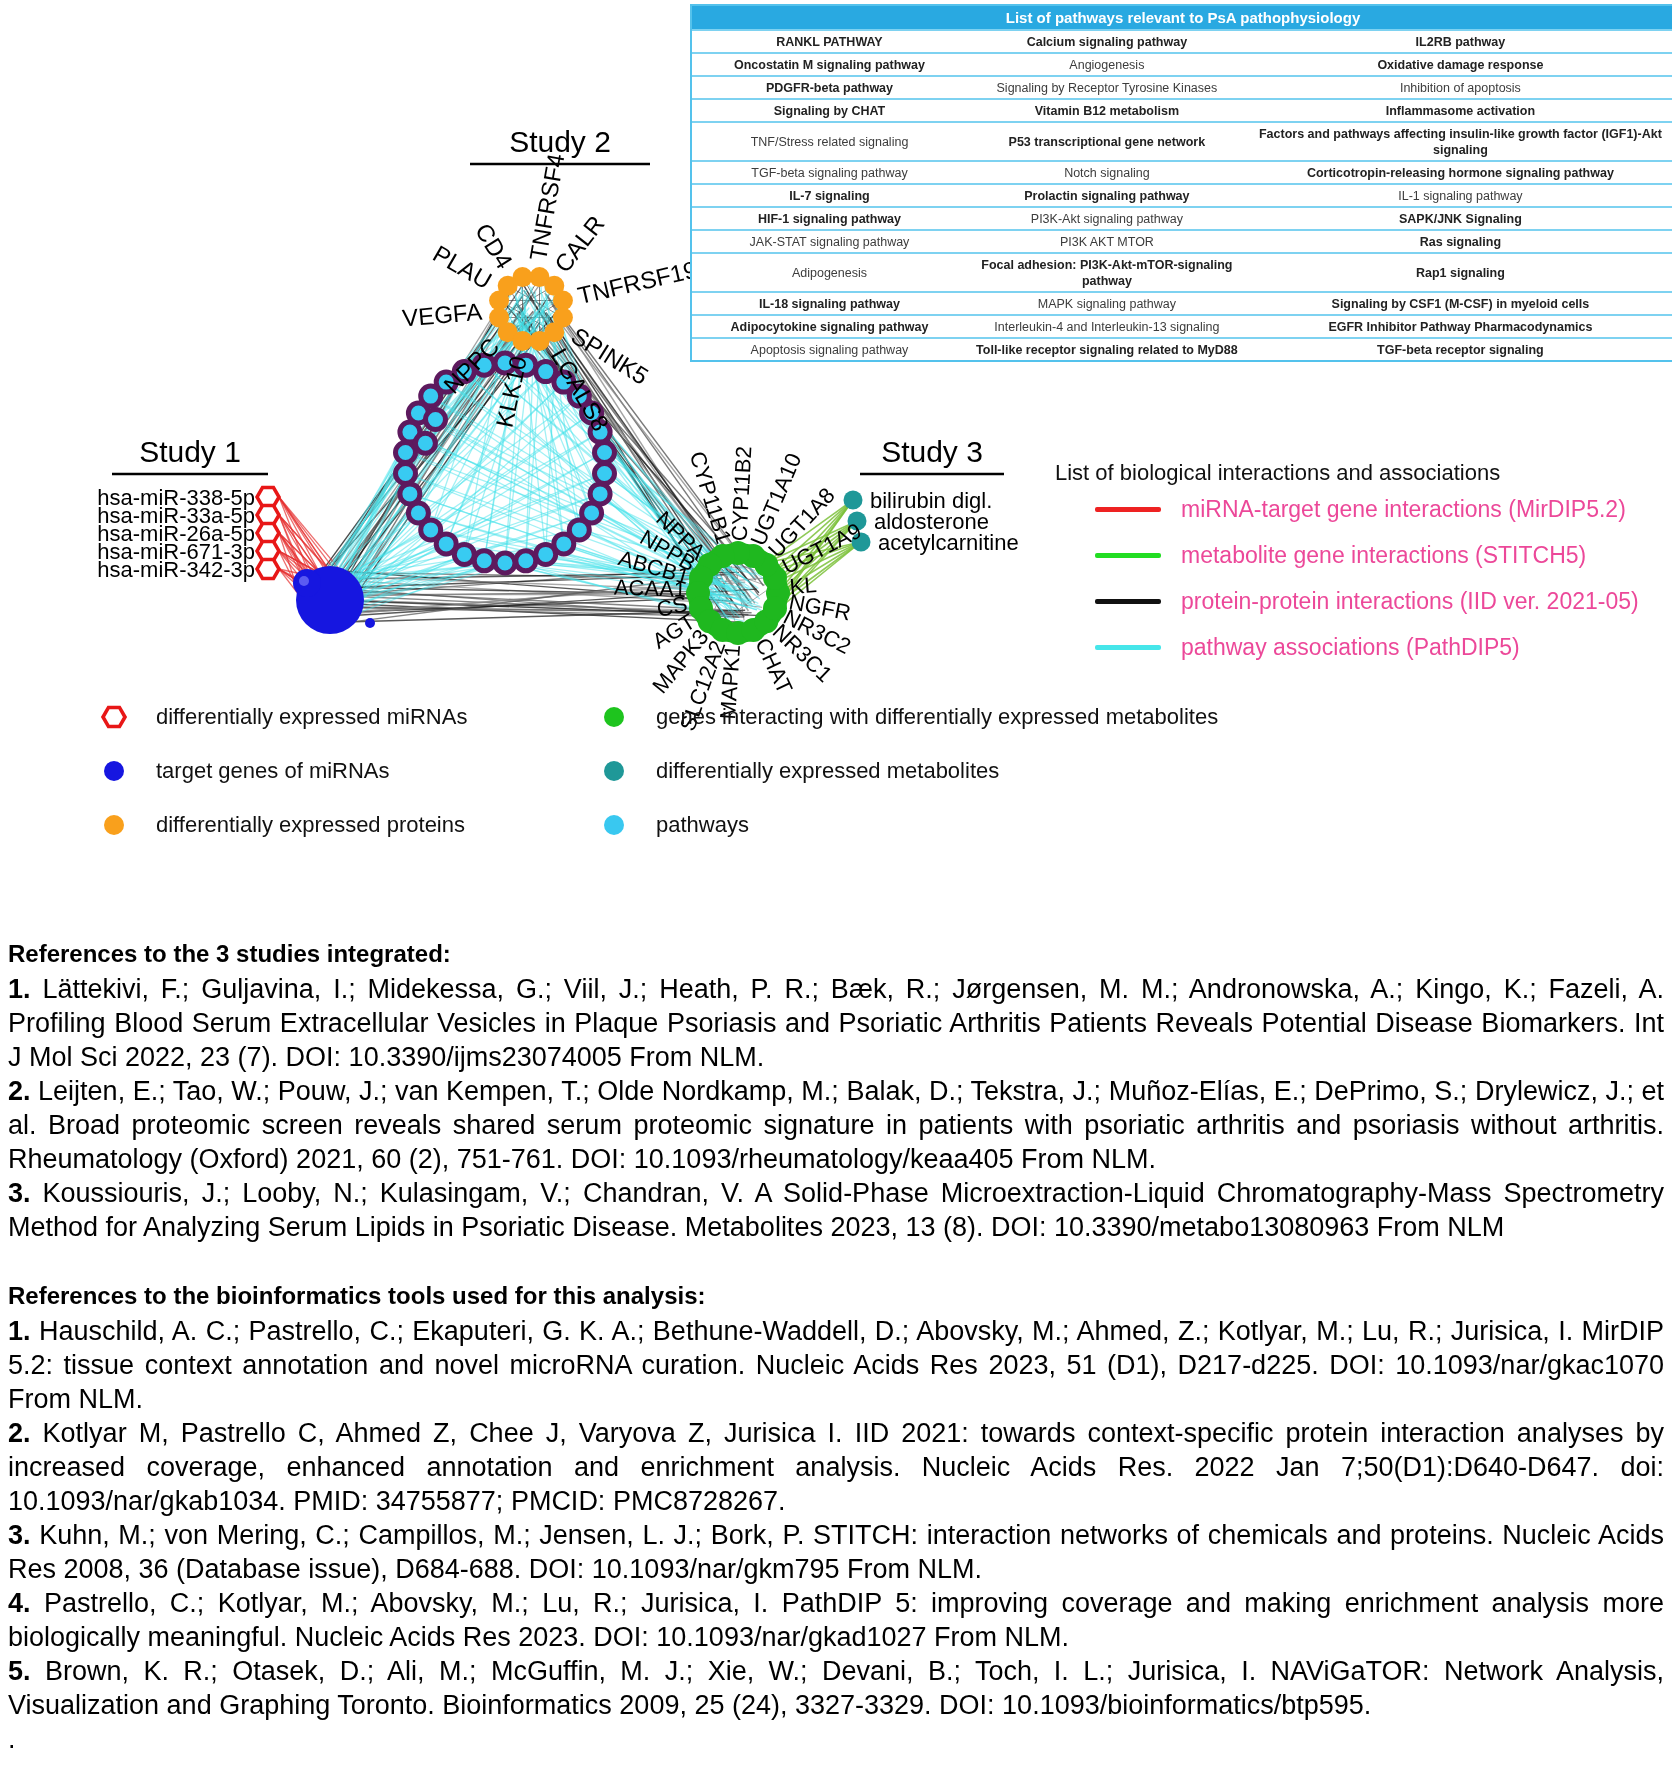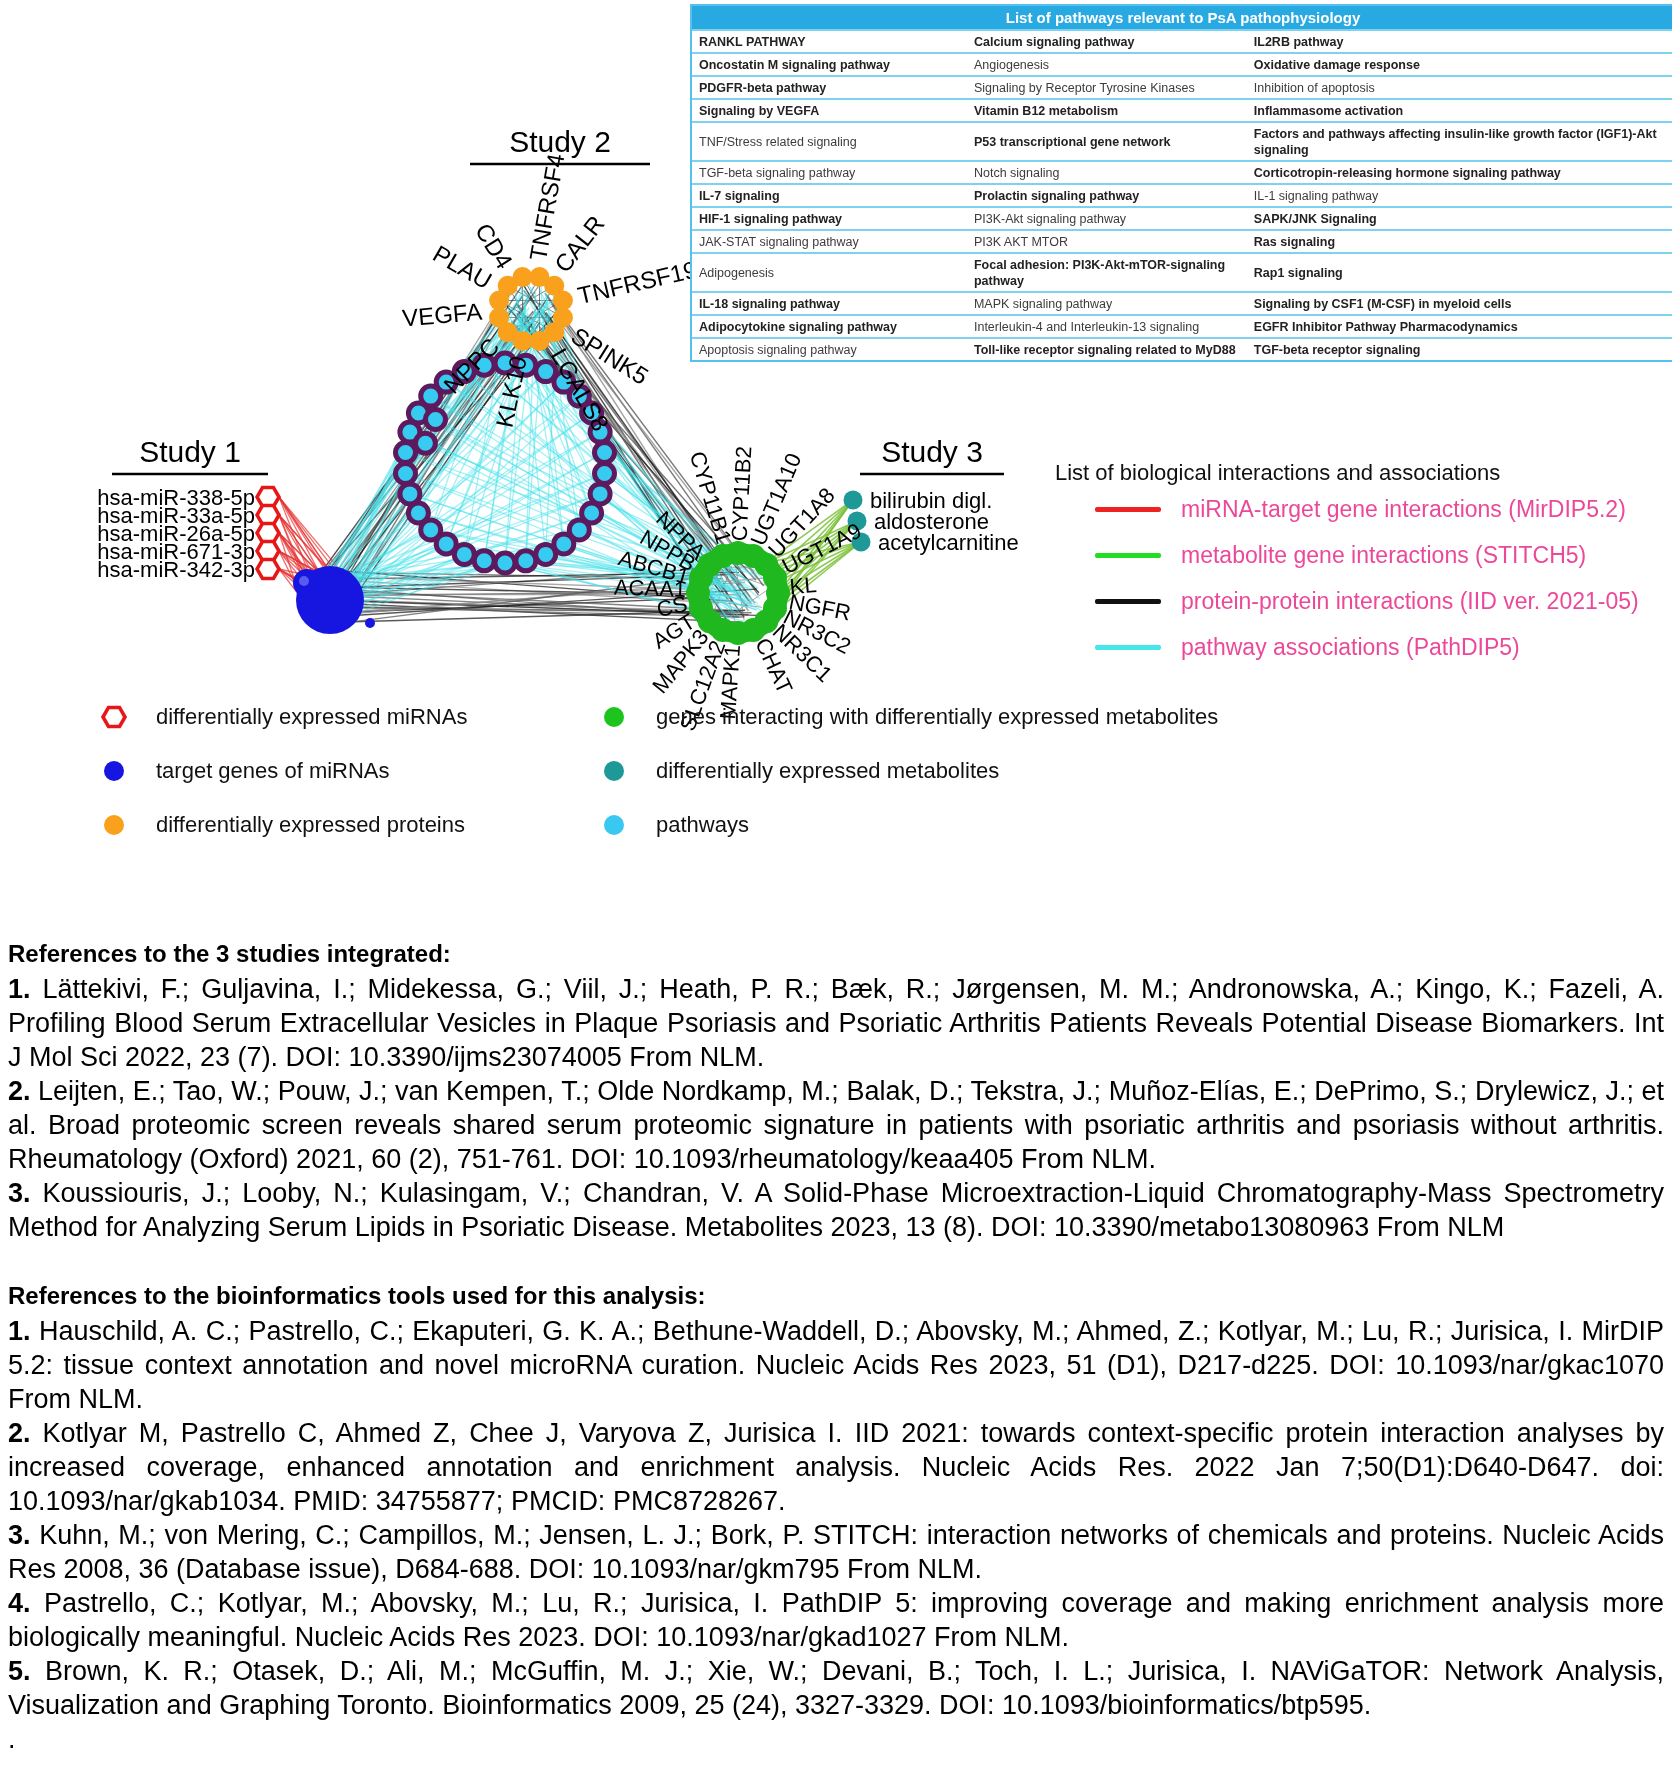--- a/index.html
+++ b/index.html
@@ -5,21 +5,21 @@
   html,body{margin:0;padding:0;background:#fff;}
   .page{position:relative;width:1672px;height:1773px;background:#fff;overflow:hidden;
         font-family:"Liberation Sans",sans-serif;color:#000;}
   #net{position:absolute;left:0;top:0;}
 
   
   .ptable{position:absolute;left:690px;top:4px;width:982px;border:2px solid #54c2ec;background:#fff;}
   .ptable .ttl{background:#29a9e1;color:#fff;font-weight:bold;font-size:15px;text-align:center;padding:3px 0;}
   .ptable table{width:100%;border-collapse:collapse;table-layout:fixed;}
   .ptable td{border-top:2px solid #7ed2f1;font-size:12.5px;color:#3c3c3c;padding:2.5px 7px;
-             vertical-align:middle;line-height:1.28;}
+             vertical-align:middle;line-height:1.28;text-align:center;}
   .ptable td.b{font-weight:bold;color:#222;}
 
   
   .ilegend{position:absolute;left:1015px;top:460px;width:657px;}
   .ilegend .ititle{font-size:22px;margin-left:40px;color:#111;}
   .iitem{display:flex;align-items:center;height:46px;}
   .iswatch{display:inline-block;width:66px;height:5px;margin-left:80px;margin-right:20px;border-radius:2px;}
   .ilabel{font-size:23px;color:#ec4899;}
 
   
@@ -525,21 +525,21 @@
             <td class="b">Oncostatin M signaling pathway</td>
             <td>Angiogenesis</td>
             <td class="b">Oxidative damage response</td>
           </tr>
           <tr>
             <td class="b">PDGFR-beta pathway</td>
             <td>Signaling by Receptor Tyrosine Kinases</td>
             <td>Inhibition of apoptosis</td>
           </tr>
           <tr>
-            <td class="b">Signaling by VEGFA</td>
+            <td class="b">Signaling by CHAT</td>
             <td class="b">Vitamin B12 metabolism</td>
             <td class="b">Inflammasome activation</td>
           </tr>
           <tr>
             <td>TNF/Stress related signaling</td>
             <td class="b">P53 transcriptional gene network</td>
             <td class="b">Factors and pathways affecting insulin-like growth factor (IGF1)-Akt signaling</td>
           </tr>
           <tr>
             <td>TGF-beta signaling pathway</td>

